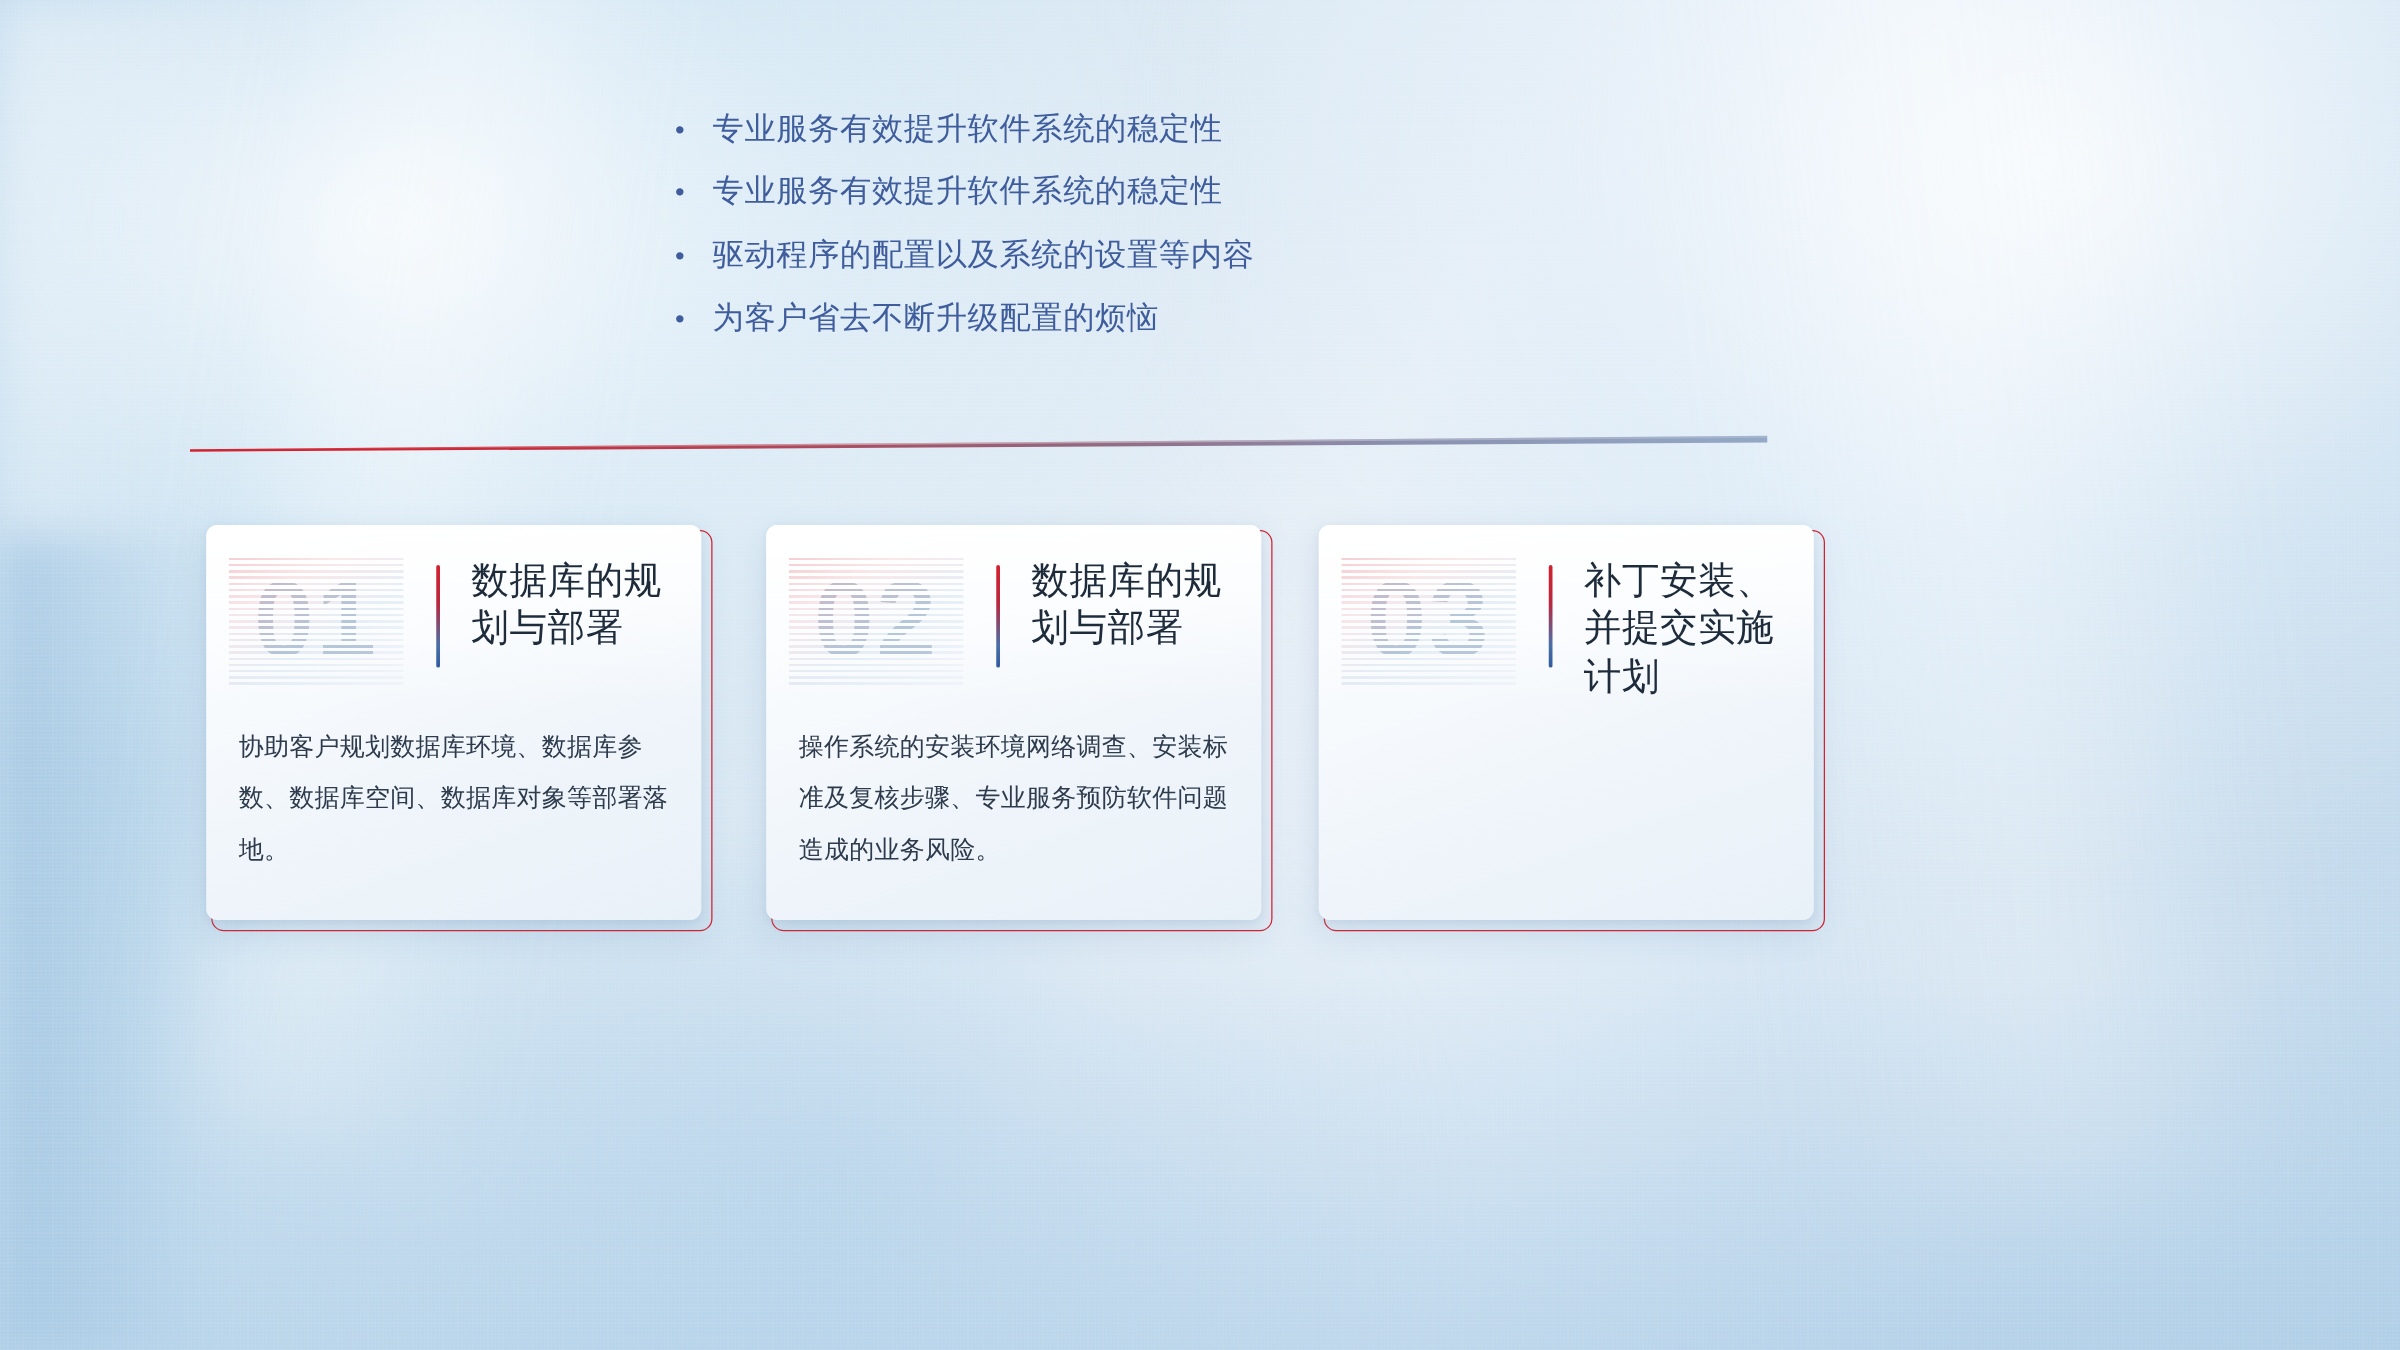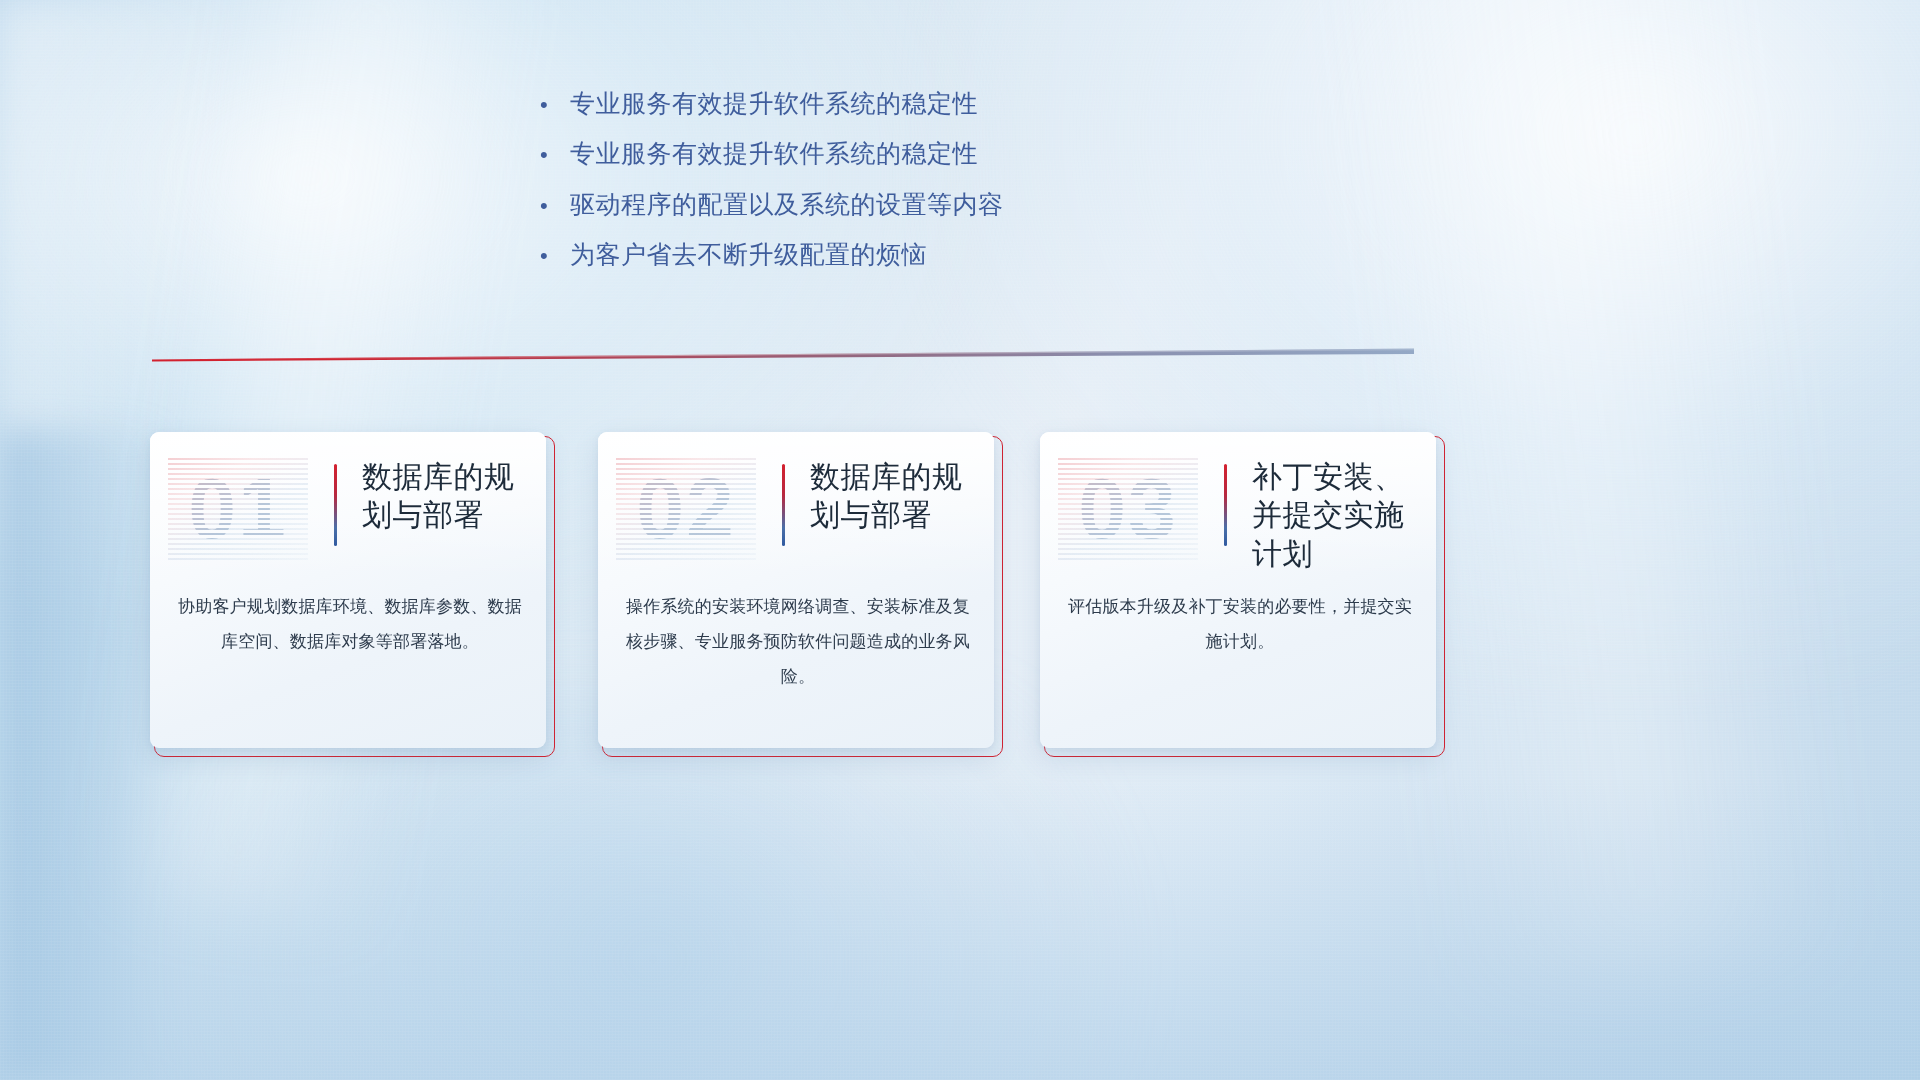--- a/index.html
+++ b/index.html
@@ -94,21 +94,21 @@
   }
   .div-taper{
     position:absolute;left:0;top:0;width:100%;height:100%;
   }
 
   
   #cards{
     position:absolute;left:0;top:420px;width:1920px;height:330px;
   }
   .card-wrap{
-    position:absolute;top:12px;width:402px;height:322px;
+    position:absolute;top:0;width:402px;height:322px;margin-left:15px;
   }
   .card-wrap.c0{left:150px;}
   .card-wrap.c1{left:598px;}
   .card-wrap.c2{left:1040px;}
 
   .card-outline{
     position:absolute;left:4px;top:4px;right:-3px;bottom:-3px;
     border:1.6px solid #d3212f;
     border-radius:10px;
     box-sizing:border-box;
@@ -162,24 +162,23 @@
     border-radius:2px;
   }
   .card-title{
     position:absolute;left:212px;top:8px;width:176px;
     font-size:30px;line-height:1.28;
     color:#1d2b3a;font-weight:400;
     letter-spacing:.5px;
   }
   .card-body{
     position:absolute;left:26px;top:158px;width:348px;
-    font-size:17px;line-height:2.05;
+    font-size:20px;line-height:2.05;
     color:#2d3b4c;
     letter-spacing:.2px;
-    text-align:center;
   }
 </style>
 </head>
 <body>
 
 <div id="bg">
   <div class="bg-base"></div>
   <div class="bg-glow-a"></div>
   <div class="bg-glow-b"></div>
   <div class="bg-glow-c"></div>
@@ -270,17 +269,16 @@
   <div class="card-wrap c2">
     <div class="card-outline"></div>
     <div class="card">
       <div class="card-sheen"></div>
       <div class="card-head">
         <div class="num-watermark">03</div>
         <div class="num-tint"></div>
         <div class="title-rule"></div>
         <div class="card-title">补丁安装、并提交实施计划</div>
       </div>
-      <div class="card-body">评估版本升级及补丁安装的必要性，并提交实施计划。</div>
     </div>
   </div>
 
 </div>
 
 </body></html>

